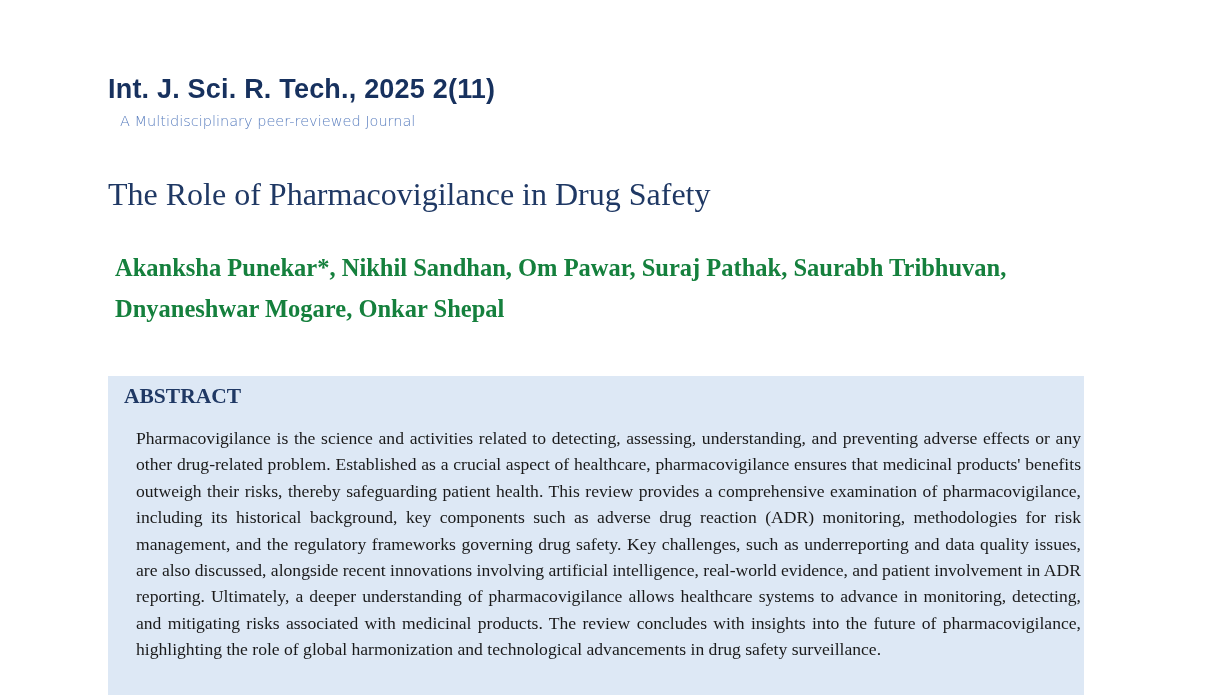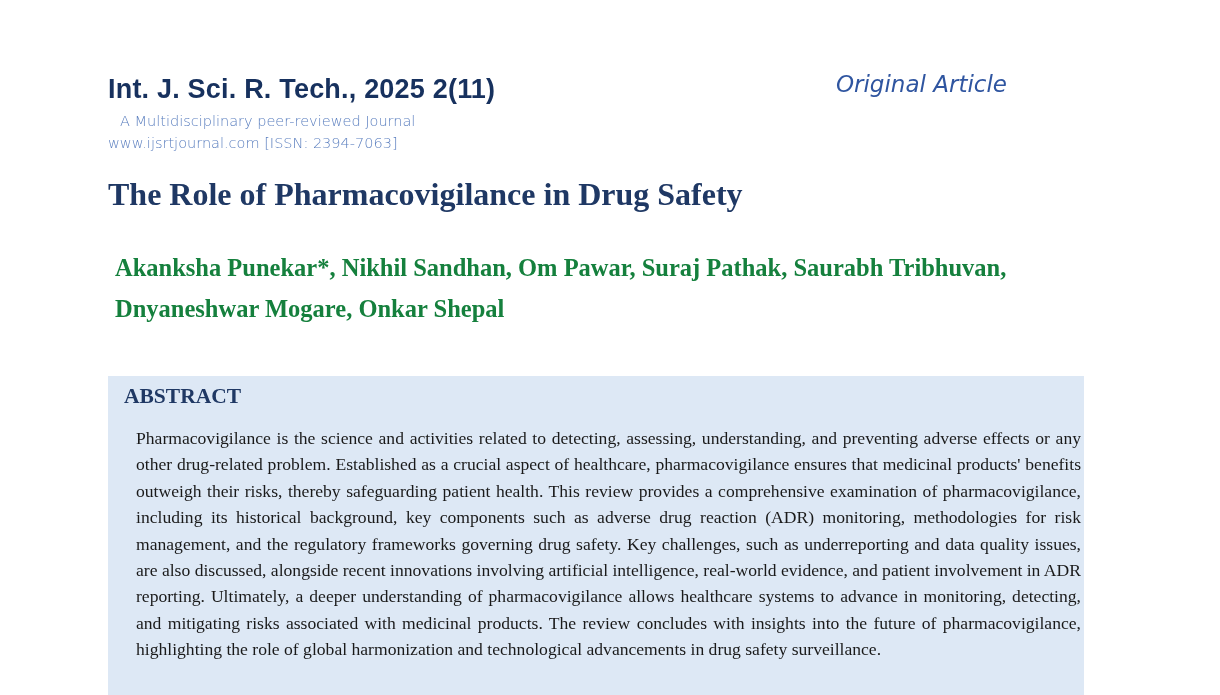--- a/index.html
+++ b/index.html
@@ -18,21 +18,21 @@
   .journal-sub.l1 { top: 113px; margin-left: 12px; }
   .journal-sub.l2 { top: 135px; }
   .article-type {
     position: absolute; right: 125px; top: 71px;
     font-family: "DejaVu Sans", sans-serif; font-style: italic;
     font-size: 23px; color: #2f55a0; margin: 0;
   }
   .paper-title {
     position: absolute; left: 108px; top: 176px; margin: 0;
     font-family: "Liberation Serif", "DejaVu Serif", serif;
-    font-weight: bold; font-size: 32px; color: #1f3864;
+    font-weight: normal; font-size: 32px; color: #1f3864;
   }
   .authors {
     position: absolute; left: 108px; top: 240px; width: 960px; margin: 7px;
     font-family: "Liberation Serif", "DejaVu Serif", serif;
     font-weight: bold; font-size: 24.5px; line-height: 41px; color: #15803d;
   }
   .affiliation {
     position: absolute; left: 108px; top: 326px; margin: 0;
     font-family: "Liberation Serif", "DejaVu Serif", serif;
     font-style: italic; font-size: 20.5px; color: #707070;
@@ -52,22 +52,20 @@
     font-size: 17.6px; line-height: 26.4px; color: #1a1a1a;
     text-align: justify;
   }
 </style>
 </head>
 <body>
 
 <div class="page">
   <h1 class="journal-title">Int. J. Sci. R. Tech., 2025 2(11)</h1>
   <p class="journal-sub l1">A Multidisciplinary peer-reviewed Journal</p>
-  <p class="journal-sub l2">www.ijsrtjournal.com [ISSN: 2394-7063]</p>
-  <p class="article-type">Original Article</p>
 
   <h2 class="paper-title">The Role of Pharmacovigilance in Drug Safety</h2>
   <p class="authors">Akanksha Punekar*, Nikhil Sandhan, Om Pawar, Suraj Pathak, Saurabh Tribhuvan, Dnyaneshwar Mogare, Onkar Shepal</p>
 
   <section class="abstract-box">
     <h3 class="abstract-heading">ABSTRACT</h3>
     <p class="abstract-body">Pharmacovigilance is the science and activities related to detecting, assessing, understanding, and preventing adverse effects or any other drug-related problem. Established as a crucial aspect of healthcare, pharmacovigilance ensures that medicinal products' benefits outweigh their risks, thereby safeguarding patient health. This review provides a comprehensive examination of pharmacovigilance, including its historical background, key components such as adverse drug reaction (ADR) monitoring, methodologies for risk management, and the regulatory frameworks governing drug safety. Key challenges, such as underreporting and data quality issues, are also discussed, alongside recent innovations involving artificial intelligence, real-world evidence, and patient involvement in ADR reporting. Ultimately, a deeper understanding of pharmacovigilance allows healthcare systems to advance in monitoring, detecting, and mitigating risks associated with medicinal products. The review concludes with insights into the future of pharmacovigilance, highlighting the role of global harmonization and technological advancements in drug safety surveillance.</p>
   </section>
 </div>
 

